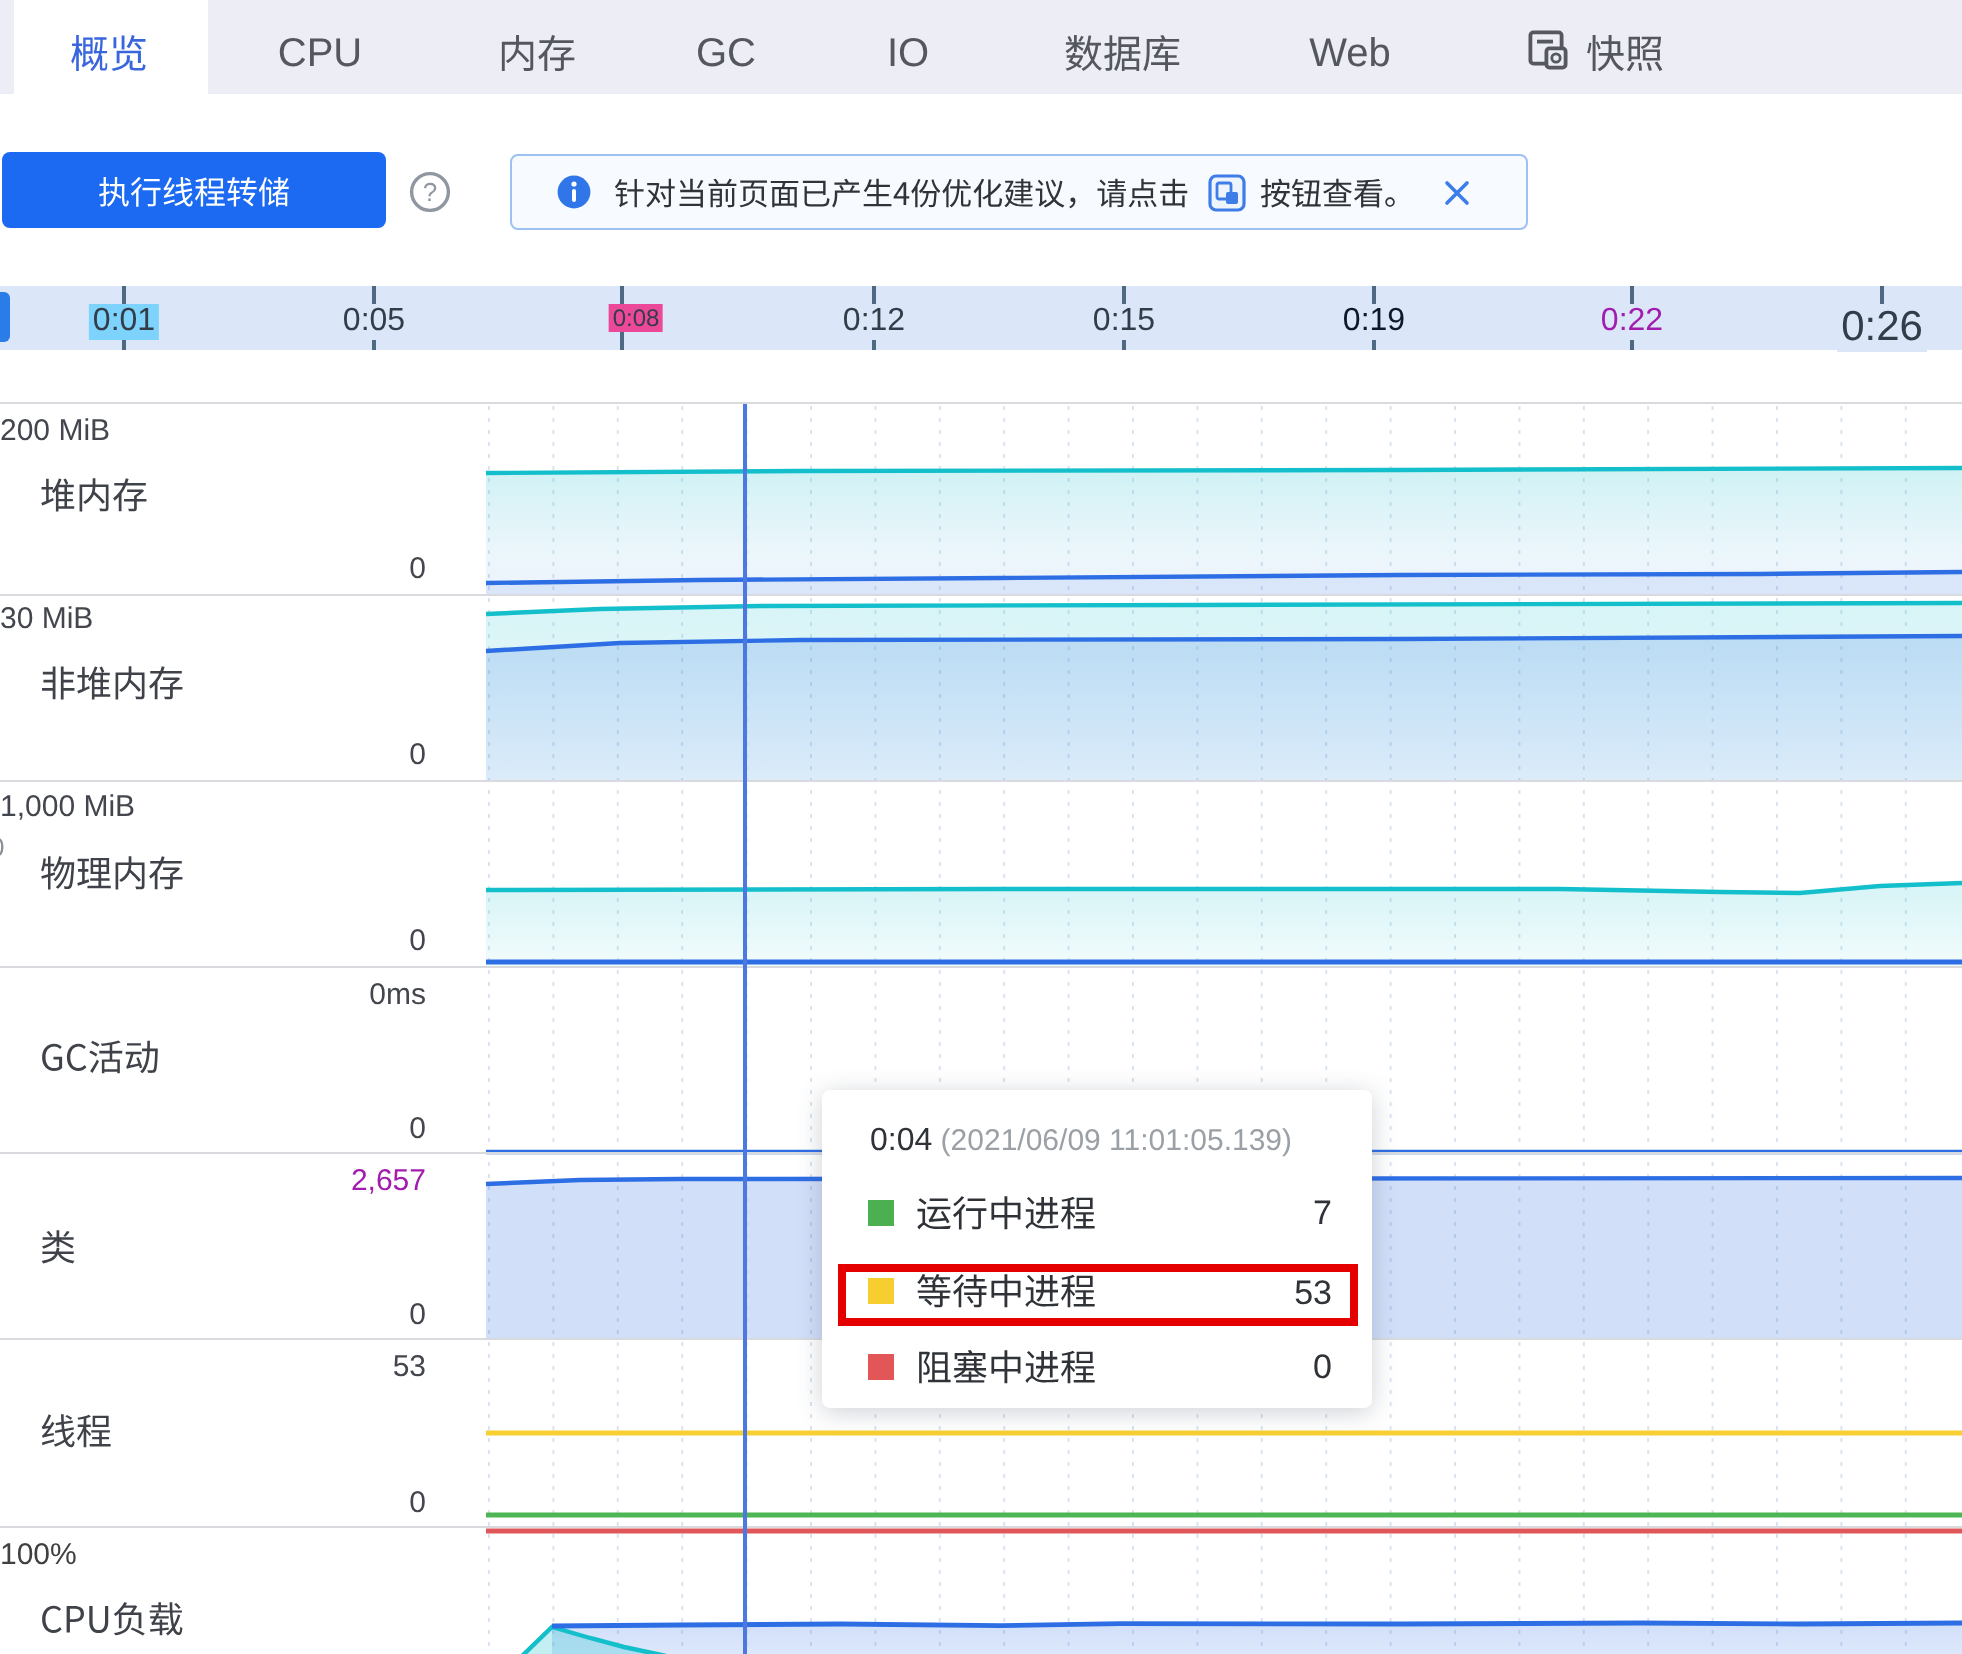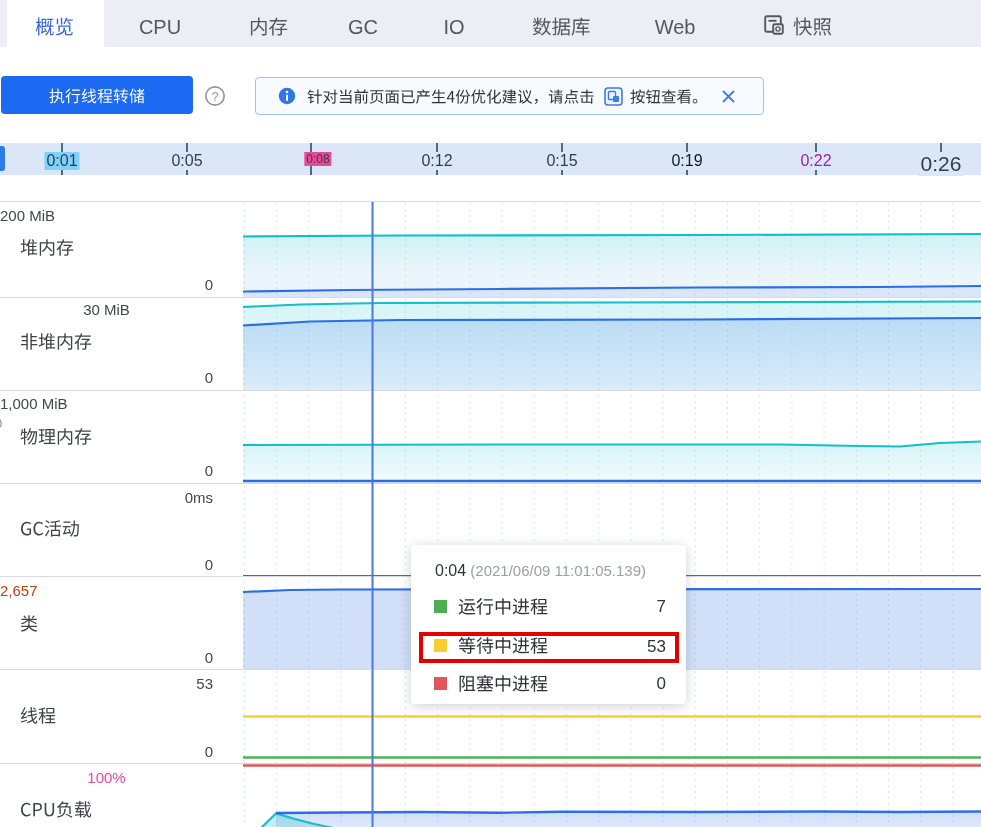--- a/index.html
+++ b/index.html
@@ -312,31 +312,31 @@
     <g transform="translate(0,20.25) scale(0.01800,-0.01800)" fill="#3f4349">
       <use href="#g44" x="0"></use>
       <use href="#g48" x="638"></use>
       <use href="#g49" x="1271"></use>
       <use href="#g50" x="1992"></use>
       <use href="#g51" x="2992"></use>
     </g>
   </svg>
 <div class="lat" style="left:0;top:206.5px;width:213px;text-align:left;font-size:15px;color:#43474d">200 MiB</div>
 <div class="lat" style="left:0;top:275.5px;width:213px;text-align:right;font-size:15px;color:#43474d">0</div>
-<div class="lat" style="left:0;top:300.5px;width:213px;text-align:center;font-size:15px;color:#43474d">30 MiB</div>
+<div class="lat" style="left:0;top:300.5px;width:213px;text-align:left;font-size:15px;color:#43474d">30 MiB</div>
 <div class="lat" style="left:0;top:368.5px;width:213px;text-align:right;font-size:15px;color:#43474d">0</div>
 <div class="lat" style="left:0;top:394.5px;width:213px;text-align:left;font-size:15px;color:#43474d">1,000 MiB</div>
 <div class="lat" style="left:0;top:461.5px;width:213px;text-align:right;font-size:15px;color:#43474d">0</div>
 <div class="lat" style="left:0;top:488.5px;width:213px;text-align:right;font-size:15px;color:#43474d">0ms</div>
 <div class="lat" style="left:0;top:555.5px;width:213px;text-align:right;font-size:15px;color:#43474d">0</div>
-<div class="lat" style="left:0;top:581.5px;width:213px;font-size:15px;color:#c2410c">2,657</div>
+<div class="lat" style="left:0;top:581.5px;width:213px;text-align:right;font-size:15px;color:#a21caf">2,657</div>
 <div class="lat" style="left:0;top:648.5px;width:213px;text-align:right;font-size:15px;color:#43474d">0</div>
 <div class="lat" style="left:0;top:674.5px;width:213px;text-align:right;font-size:15px;color:#43474d">53</div>
 <div class="lat" style="left:0;top:742.5px;width:213px;text-align:right;font-size:15px;color:#43474d">0</div>
-<div class="lat" style="left:0;top:768.5px;width:213px;text-align:center;font-size:15px;color:#ec4899">100%</div>
+<div class="lat" style="left:0;top:768.5px;width:213px;text-align:left;font-size:15px;color:#404040">100%</div>
 <div class="abs" style="left:411px;top:545px;width:275px;height:159px;background:#fff;border-radius:4px;box-shadow:0 2px 12px rgba(60,70,90,0.25)"></div>
 <div class="lat" style="left:435px;top:562px;font-size:16px;color:#2f3338">0:04<span style="color:#9aa0a6;font-size:15px"> (2021/06/09 11:01:05.139)</span></div>
 <div class="abs" style="left:434px;top:599.5px;width:13px;height:13px;background:#4cb050"></div>
 <svg class="ct" style="left:458.0px;top:592.6px;width:92.0px;height:27.0px" width="92.0" height="27.0">
     <g transform="translate(0,20.25) scale(0.01800,-0.01800)" fill="#2f3338">
       <use href="#g52" x="0"></use>
       <use href="#g10" x="1000"></use>
       <use href="#g53" x="2000"></use>
       <use href="#g54" x="3000"></use>
       <use href="#g12" x="4000"></use>

